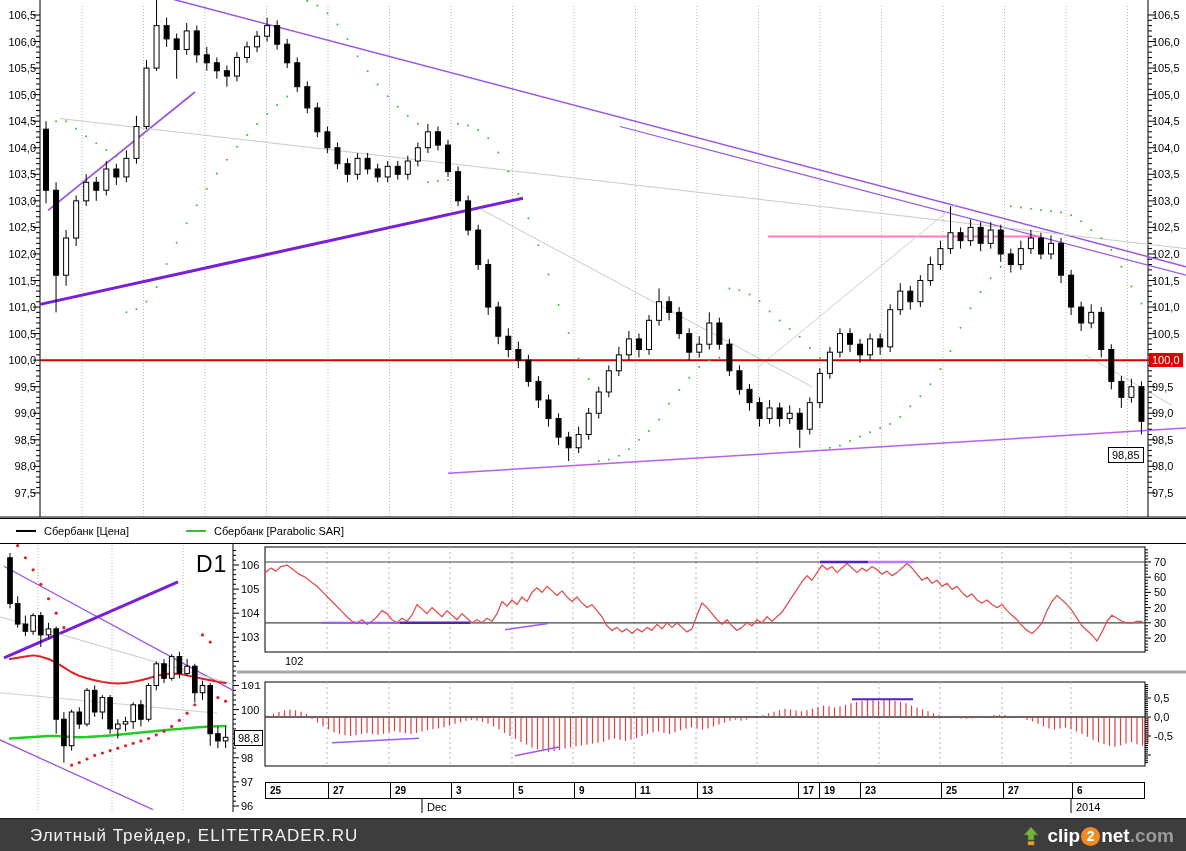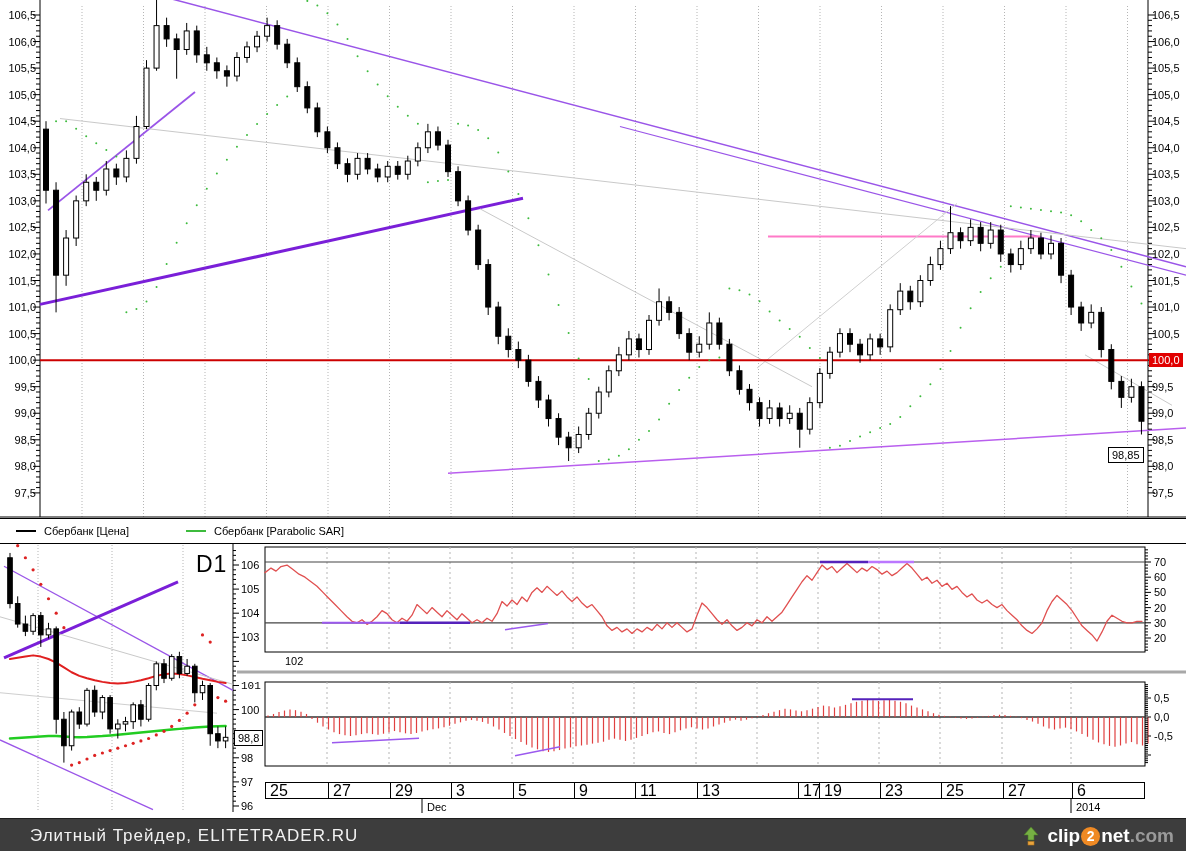--- a/index.html
+++ b/index.html
@@ -2,21 +2,21 @@
 <html><head>
 <meta charset="utf-8">
 <style>
   html,body{margin:0;padding:0;background:#fff;}
   #stage{position:relative;width:1186px;height:851px;background:#fff;overflow:hidden;
          font-family:"Liberation Sans",sans-serif;}
   #chart-svg{position:absolute;left:0;top:0;}
   .axl{position:absolute;font-size:11px;color:#000;line-height:12px;white-space:nowrap;}
   .axl-r{text-align:left;}
   .axl-l{width:36px;text-align:right;}
-  .cell-label{position:absolute;font-size:16px;color:#000;line-height:15px;padding-left:4px;}
+  .cell-label{position:absolute;font-size:10px;color:#000;line-height:15px;padding-left:4px;font-weight:bold;}
   .sub-label{position:absolute;font-size:11px;color:#000;line-height:12px;}
   #legend-strip{position:absolute;left:0;top:518px;width:1186px;height:24px;background:#fff;
                 border-top:1px solid #000;border-bottom:1px solid #000;}
   .legend-item{position:absolute;top:5px;height:14px;font-size:11px;color:#000;display:flex;align-items:center;}
   .legend-dash{display:inline-block;width:20px;height:0;border-top:2px solid #000;margin-right:8px;}
   #tf-label{position:absolute;left:196px;top:551px;font-size:23px;color:#000;letter-spacing:1px;}
   .price-tag{position:absolute;font-size:11px;line-height:12px;padding:1px 3px;white-space:nowrap;}
   #tag-100{left:1149px;top:353px;background:#e10000;color:#fff;}
   #tag-last-main{left:1108px;top:414px;background:#fff;color:#000;border:1px solid #000;margin-top:33px;}
   #tag-last-mini{left:234px;top:730px;background:#fff;color:#000;border:1px solid #000;}
@@ -1094,21 +1094,21 @@
       <div class="cell-label" style="left: 0px; top: 0px; width: 62px; height: 15px; border-left: none; box-sizing: border-box;">25</div>
       <div class="cell-label" style="left: 62px; top: 0px; width: 62px; height: 15px; border-left: 1px solid rgb(0, 0, 0); box-sizing: border-box;">27</div>
       <div class="cell-label" style="left: 124px; top: 0px; width: 61px; height: 15px; border-left: 1px solid rgb(0, 0, 0); box-sizing: border-box;">29</div>
       <div class="cell-label" style="left: 185px; top: 0px; width: 62px; height: 15px; border-left: 1px solid rgb(0, 0, 0); box-sizing: border-box;">3</div>
       <div class="cell-label" style="left: 247px; top: 0px; width: 61px; height: 15px; border-left: 1px solid rgb(0, 0, 0); box-sizing: border-box;">5</div>
       <div class="cell-label" style="left: 308px; top: 0px; width: 61px; height: 15px; border-left: 1px solid rgb(0, 0, 0); box-sizing: border-box;">9</div>
       <div class="cell-label" style="left: 369px; top: 0px; width: 62px; height: 15px; border-left: 1px solid rgb(0, 0, 0); box-sizing: border-box;">11</div>
       <div class="cell-label" style="left: 431px; top: 0px; width: 61px; height: 15px; border-left: 1px solid rgb(0, 0, 0); box-sizing: border-box;">13</div>
       <div class="cell-label" style="left: 520px; top: 0px; width: 61px; height: 15px; border-left: 1px solid rgb(0, 0, 0); box-sizing: border-box; margin-left: 12px;">17</div>
       <div class="cell-label" style="left: 553px; top: 0px; width: 61px; height: 15px; border-left: 1px solid rgb(0, 0, 0); box-sizing: border-box;">19</div>
-      <div class="cell-label" style="left: 614px; top: 0px; width: 61px; height: 15px; border-left: 1px solid rgb(0, 0, 0); box-sizing: border-box;">23</div>
+      <div class="cell-label" style="left: 594px; top: 0px; width: 61px; height: 15px; border-left: 1px solid rgb(0, 0, 0); box-sizing: border-box;">23</div>
       <div class="cell-label" style="left: 675px; top: 0px; width: 62px; height: 15px; border-left: 1px solid rgb(0, 0, 0); box-sizing: border-box;">25</div>
       <div class="cell-label" style="left: 737px; top: 0px; width: 69px; height: 15px; border-left: 1px solid rgb(0, 0, 0); box-sizing: border-box;">27</div>
       <div class="cell-label" style="left: 806px; top: 0px; width: 74px; height: 15px; border-left: 1px solid rgb(0, 0, 0); box-sizing: border-box;">6</div>
     </div>
   <div class="sub-label" id="month-label" style="left: 427px; top: 801px;">Dec</div>
   <div class="sub-label" id="year-label" style="left: 1076px; top: 801px;">2014</div>
 
   <div id="footer">
     <span id="footer-text">Элитный Трейдер, ELITETRADER.RU</span>
     <span id="logo">

